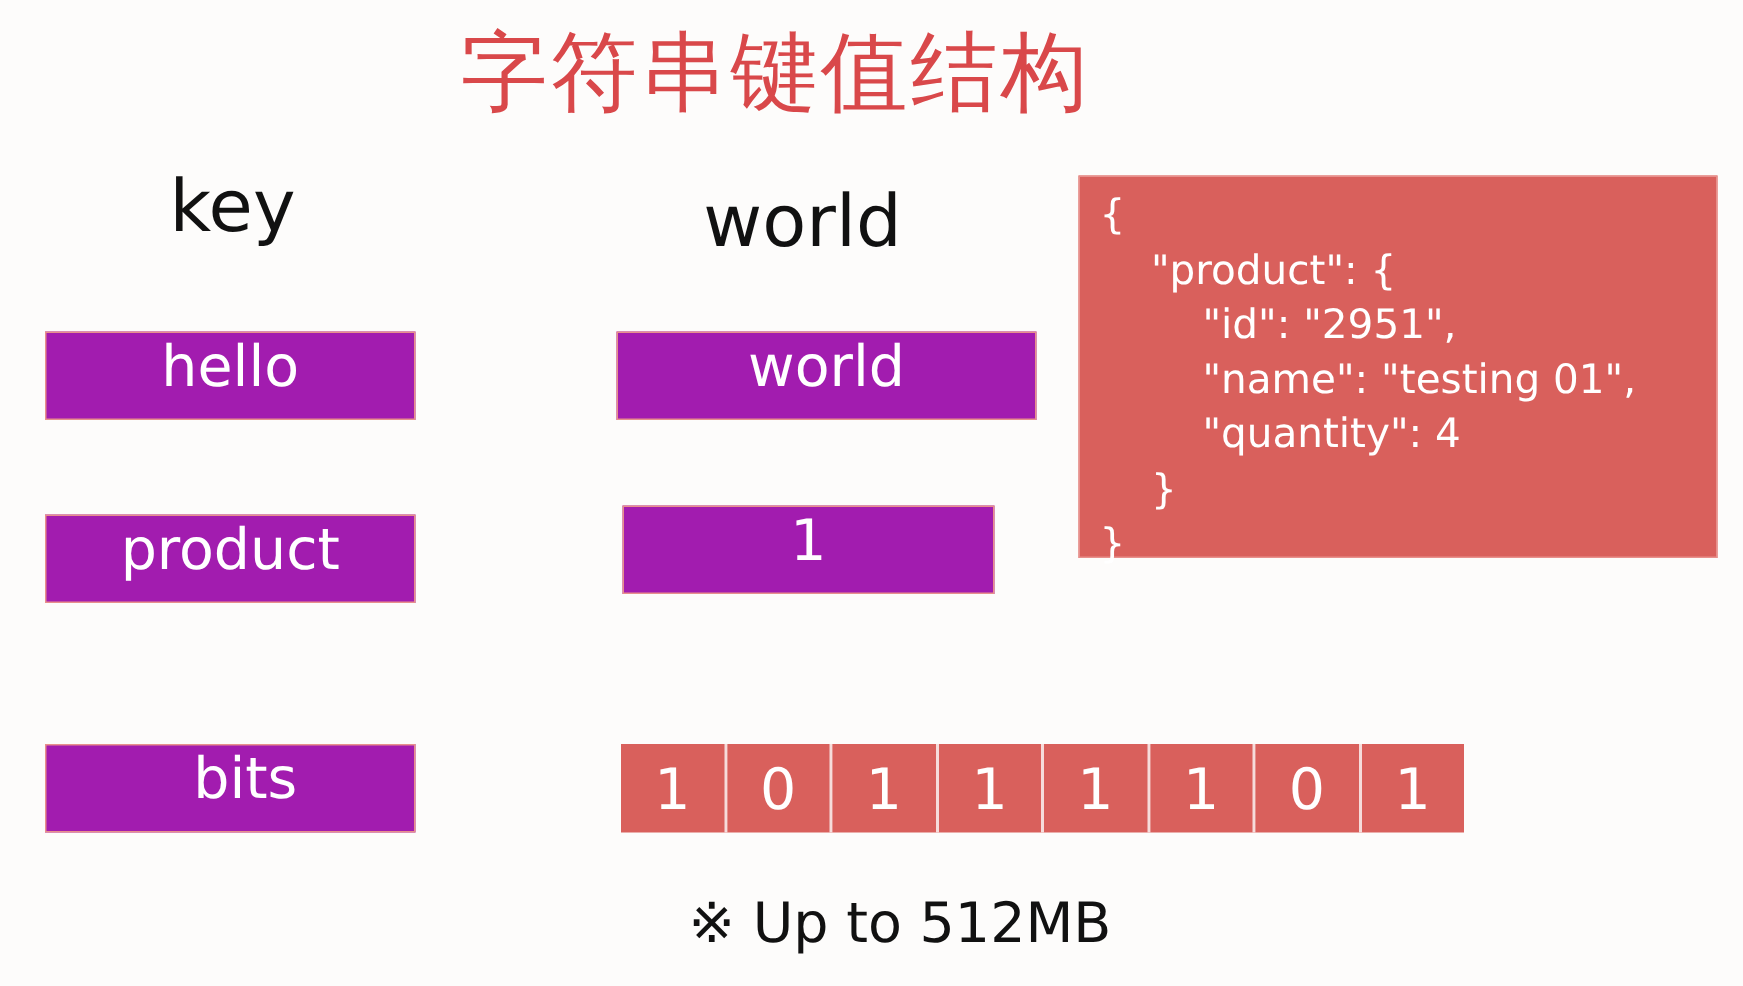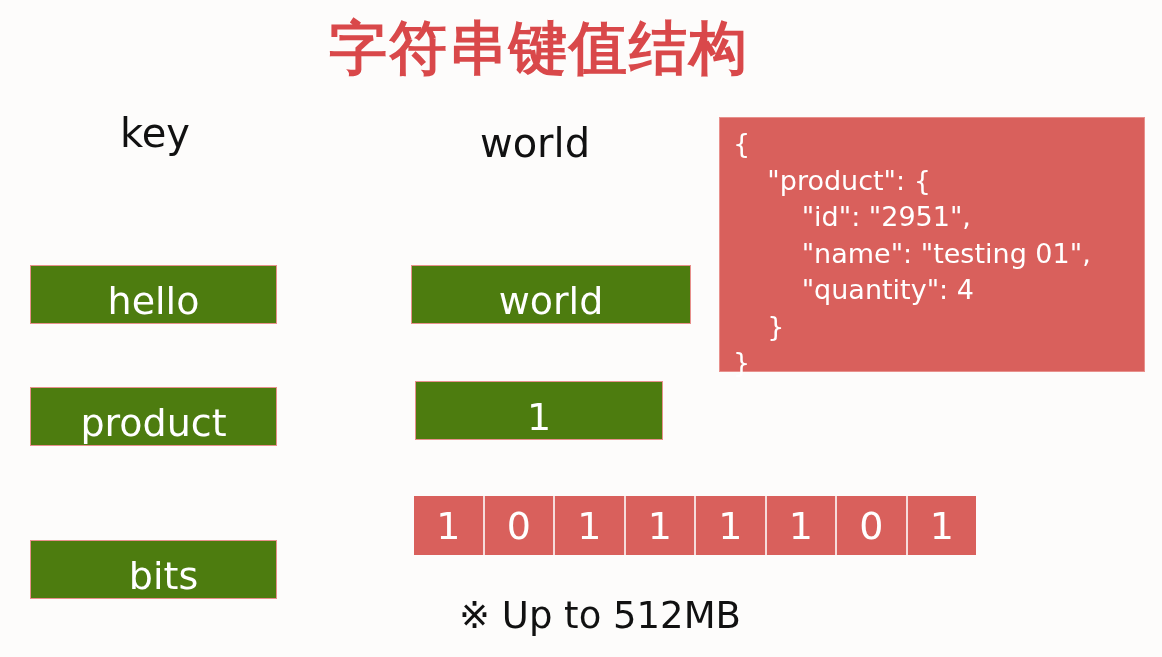--- a/index.html
+++ b/index.html
@@ -2,31 +2,31 @@
 <html><head>
   <meta charset="utf-8">
   <style>
     html, body { margin: 0; padding: 0; }
     body {
       width: 1162px; height: 657px; position: relative; overflow: hidden;
       background: #fdfcfb;
       font-family: "DejaVu Sans", "Liberation Sans", sans-serif;
     }
     .title {
-      position: absolute; left: 314px; top: 8px; width: 450px; height: 80px;
+      position: absolute; left: 292px; top: 8px; width: 450px; height: 80px;
       text-align: center; line-height: 80px;
-      font-size: 58px; font-weight: bold; color: #d9484a; letter-spacing: 2px;
+      font-size: 58px; font-weight: normal; color: #d9484a; letter-spacing: 2px;
     }
     .col-label {
-      position: absolute; font-size: 40px; color: #111; text-align: center;
+      position: absolute; font-size: 48px; color: #111; text-align: center;
     }
     .box {
-      position: absolute; background: #4d7c0f; color: #fff;
-      display: flex; align-items: flex-end; justify-content: center;
-      font-size: 38px; box-sizing: border-box; border: 1px solid #e8908c; margin-top: 44px;
+      position: absolute; background: #a21caf; color: #fff;
+      display: flex; align-items: flex-start; justify-content: center;
+      font-size: 38px; box-sizing: border-box; border: 1px solid #e8908c;
     }
     .bits {
       position: absolute; left: 414px; top: 496px; width: 562px; height: 59px;
       display: flex;
     }
     .bit {
       flex: 1; background: #d9605c; color: #fff; font-size: 38px;
       display: flex; align-items: center; justify-content: center;
       border-right: 2px solid #f6dcdb; box-sizing: border-box;
     }

